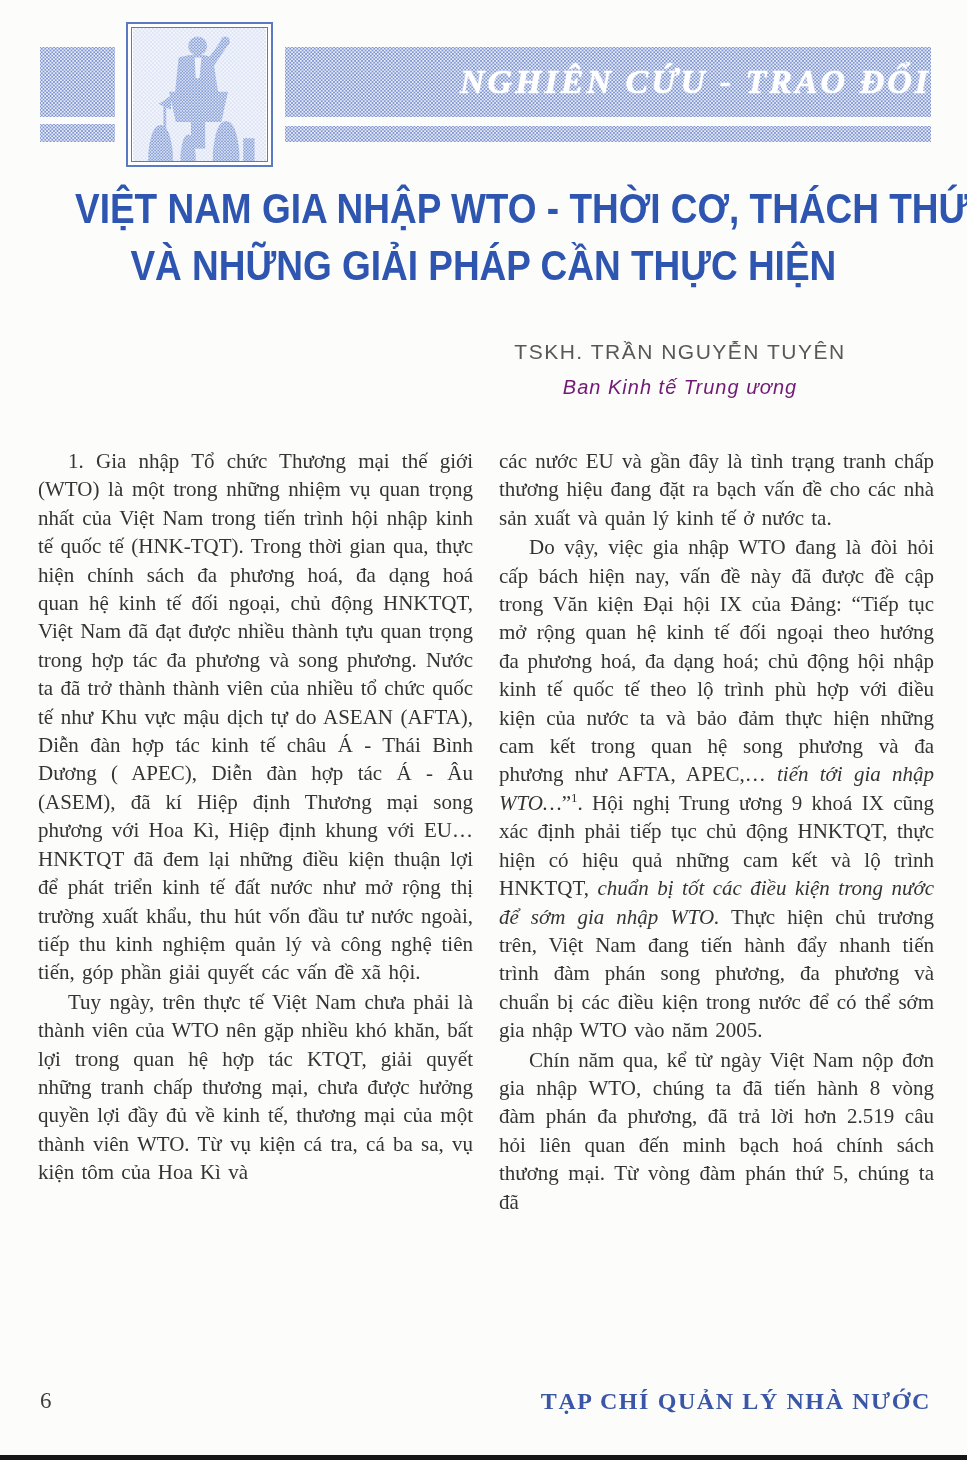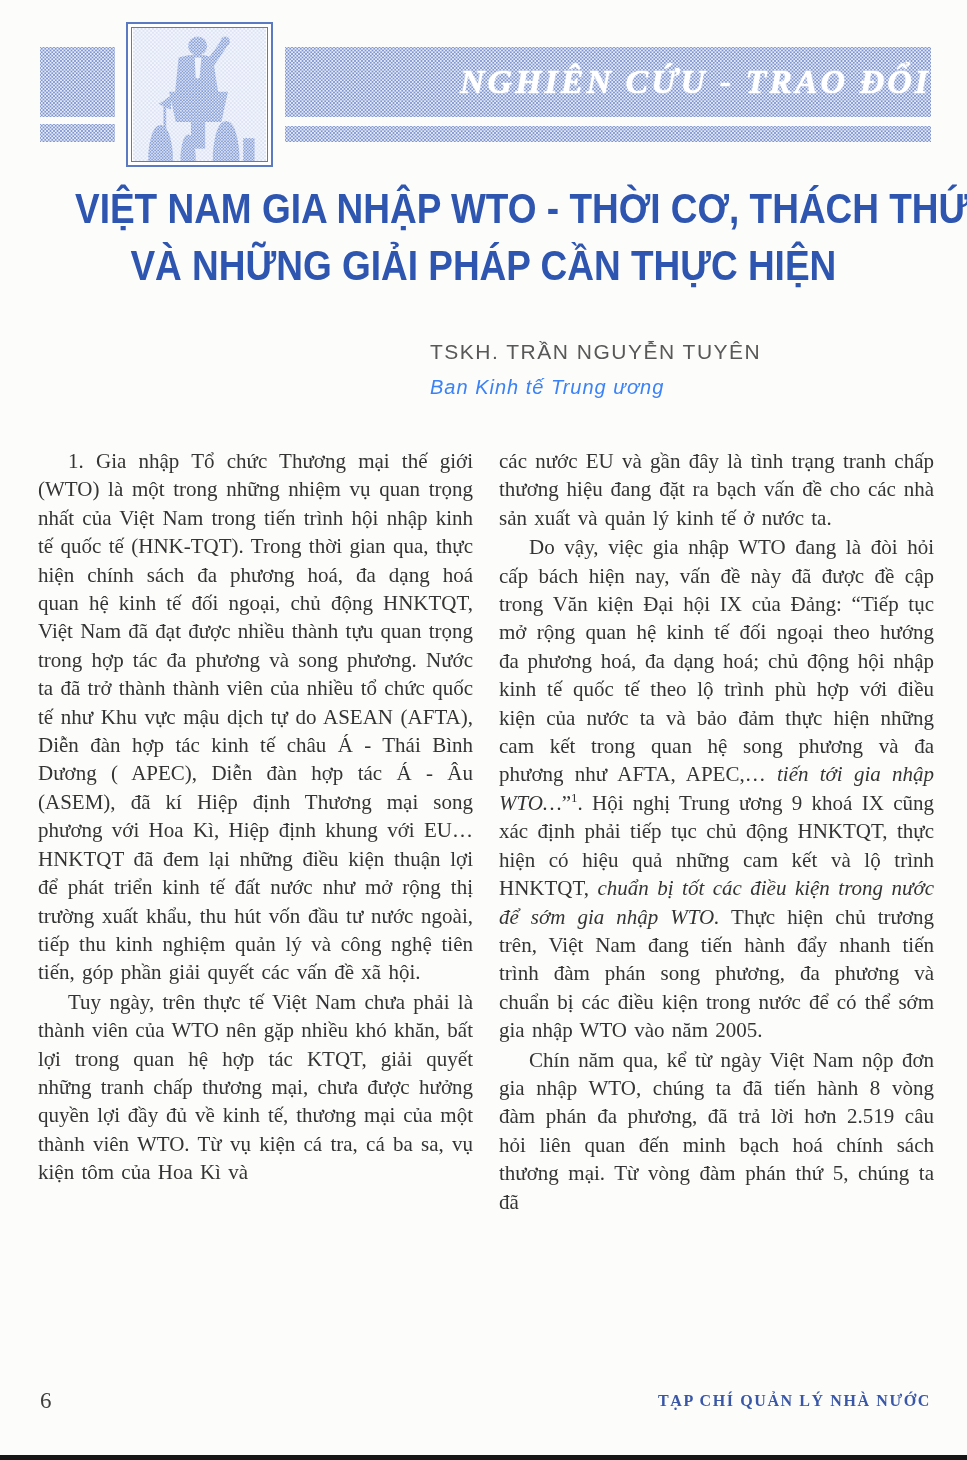--- a/index.html
+++ b/index.html
@@ -48,24 +48,25 @@
     text-align:center;margin:0;
     color:#2e55b0;
     font-family:"Liberation Sans","DejaVu Sans",sans-serif;
     font-weight:700;
     font-size:43px;line-height:57px;
   }
   .title .tline{display:inline-block;transform:scaleX(.86);transform-origin:center;white-space:nowrap;}
   
   .author{
     position:absolute;left:430px;top:340px;width:500px;
+    text-align:center;
     font-family:"Liberation Sans","DejaVu Sans",sans-serif;
   }
   .author-name{font-size:21px;letter-spacing:1.5px;color:#585858;}
-  .author-affil{margin-top:12px;font-size:20px;font-style:italic;letter-spacing:1px;color:#3b82f6;}
+  .author-affil{margin-top:12px;font-size:20px;font-style:italic;letter-spacing:1px;color:#701a75;}
   
   .columns{
     position:absolute;left:38px;top:447px;width:896px;
     display:flex;gap:26px;
   }
   .col{width:435px;}
   .col p{
     margin:0 0 1px 0;
     font-size:21px;line-height:28.4px;
     text-align:justify;
@@ -74,21 +75,21 @@
   }
   .col p.indent{text-indent:30px;}
   .col p sup{font-size:.62em;line-height:0;vertical-align:super;}
   
   .footer{
     position:absolute;left:40px;right:36px;top:1384px;height:34px;
     display:flex;justify-content:space-between;align-items:center;
   }
   .page-num{font-size:23px;color:#3f3f3f;}
   .journal-name{
-    color:#3a57a7;font-weight:700;font-size:16px;letter-spacing:1.6px;white-space:nowrap;
+    color:#3a57a7;font-weight:700;font-size:24px;letter-spacing:1.6px;white-space:nowrap;
   }
   .bottom-rule{
     position:absolute;left:0;bottom:0;width:100%;height:5px;background:#161616;
   }
 </style>
 </head>
 <body>
 
 <div class="page">
 

